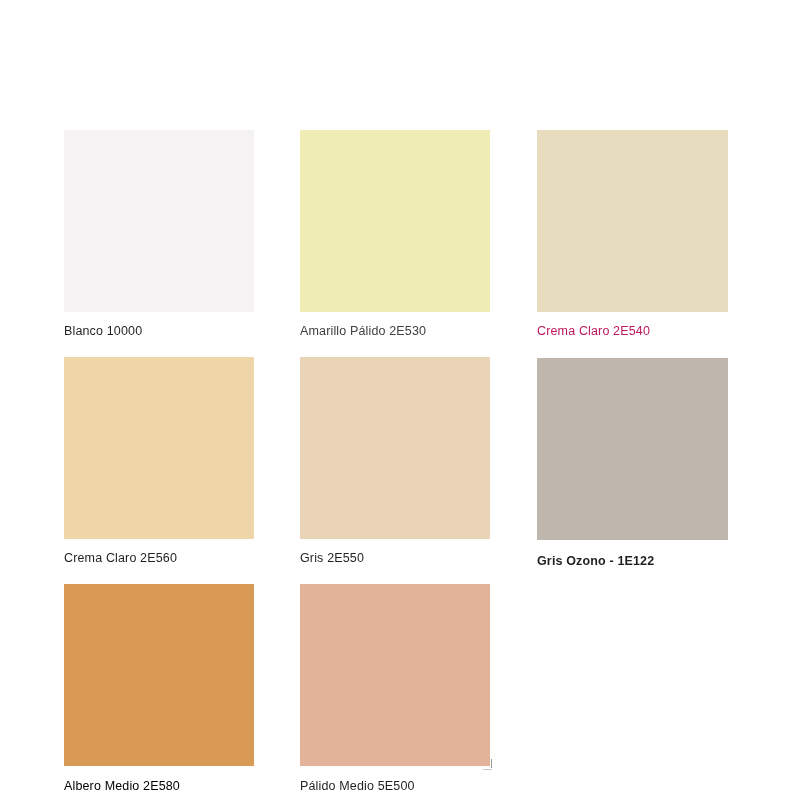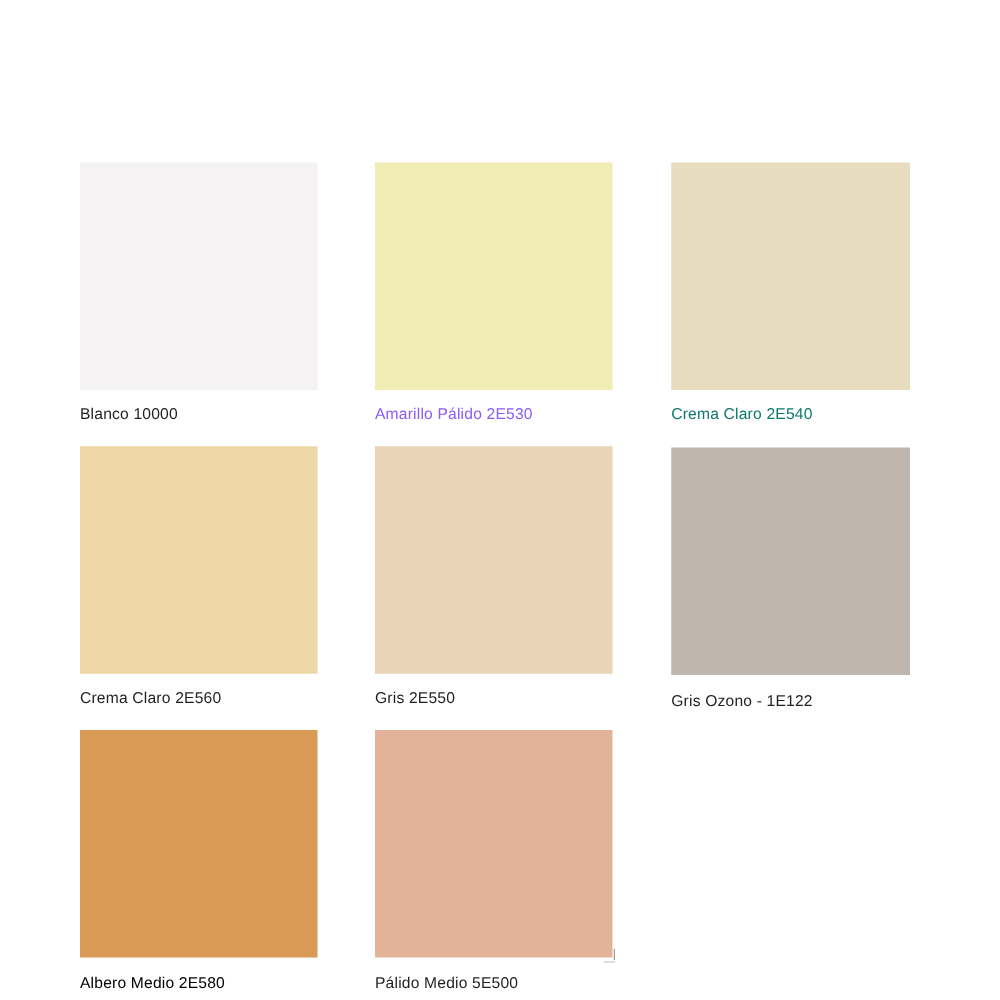--- a/index.html
+++ b/index.html
@@ -61,21 +61,21 @@
   .row-2 { top: 309px; }
   .row-2b { top: 310px; }
   .row-3 { top: 536px; }
 
   .chip-h-1 { height: 182px; }
   .chip-h-2 { height: 182px; }
   .chip-h-3 { height: 182px; }
 
   .label-y-1 { top: 194px; }
   .label-y-2 { top: 194px; }
-  .label-y-2b { top: 196px; }
+  .label-y-2b { top: 196px; font-weight: bold; }
   .label-y-3 { top: 195px; }
 
   
   .resize-handle {
     position: absolute;
     width: 9px;
     height: 11px;
     pointer-events: auto;
   }
   .resize-handle .bar-v {
@@ -100,26 +100,26 @@
 
 <div id="palette-root">
 
   <div class="swatch-cell col-1 row-1 w-narrow">
     <span class="swatch-chip chip-h-1" style="background-color: rgb(245, 242, 243);"></span>
     <span class="swatch-label label-y-1" style="color: rgb(35, 31, 32);">Blanco 10000</span>
   </div>
 
   <div class="swatch-cell col-2 row-1 w-narrow">
     <span class="swatch-chip chip-h-1" style="background-color: rgb(239, 236, 180);"></span>
-    <span class="swatch-label label-y-1" style="color: #8b5cf6;">Amarillo Pálido 2E530</span>
+    <span class="swatch-label label-y-1" style="color: #404040;">Amarillo Pálido 2E530</span>
   </div>
 
   <div class="swatch-cell col-3 row-1 w-wide">
     <span class="swatch-chip chip-h-1" style="background-color: rgb(232, 220, 190);"></span>
-    <span class="swatch-label label-y-1" style="color: #0f766e; text-align: center;">Crema Claro 2E540</span>
+    <span class="swatch-label label-y-1" style="color: #be185d; text-align: center;">Crema Claro 2E540</span>
   </div>
 
   <div class="swatch-cell col-1 row-2 w-narrow">
     <span class="swatch-chip chip-h-2" style="background-color: rgb(238, 214, 169);"></span>
     <span class="swatch-label label-y-2" style="color: rgb(35, 31, 32);">Crema Claro 2E560</span>
   </div>
 
   <div class="swatch-cell col-2 row-2 w-narrow">
     <span class="swatch-chip chip-h-2" style="background-color: rgb(233, 212, 184);"></span>
     <span class="swatch-label label-y-2" style="color: rgb(35, 31, 32);">Gris 2E550</span>

